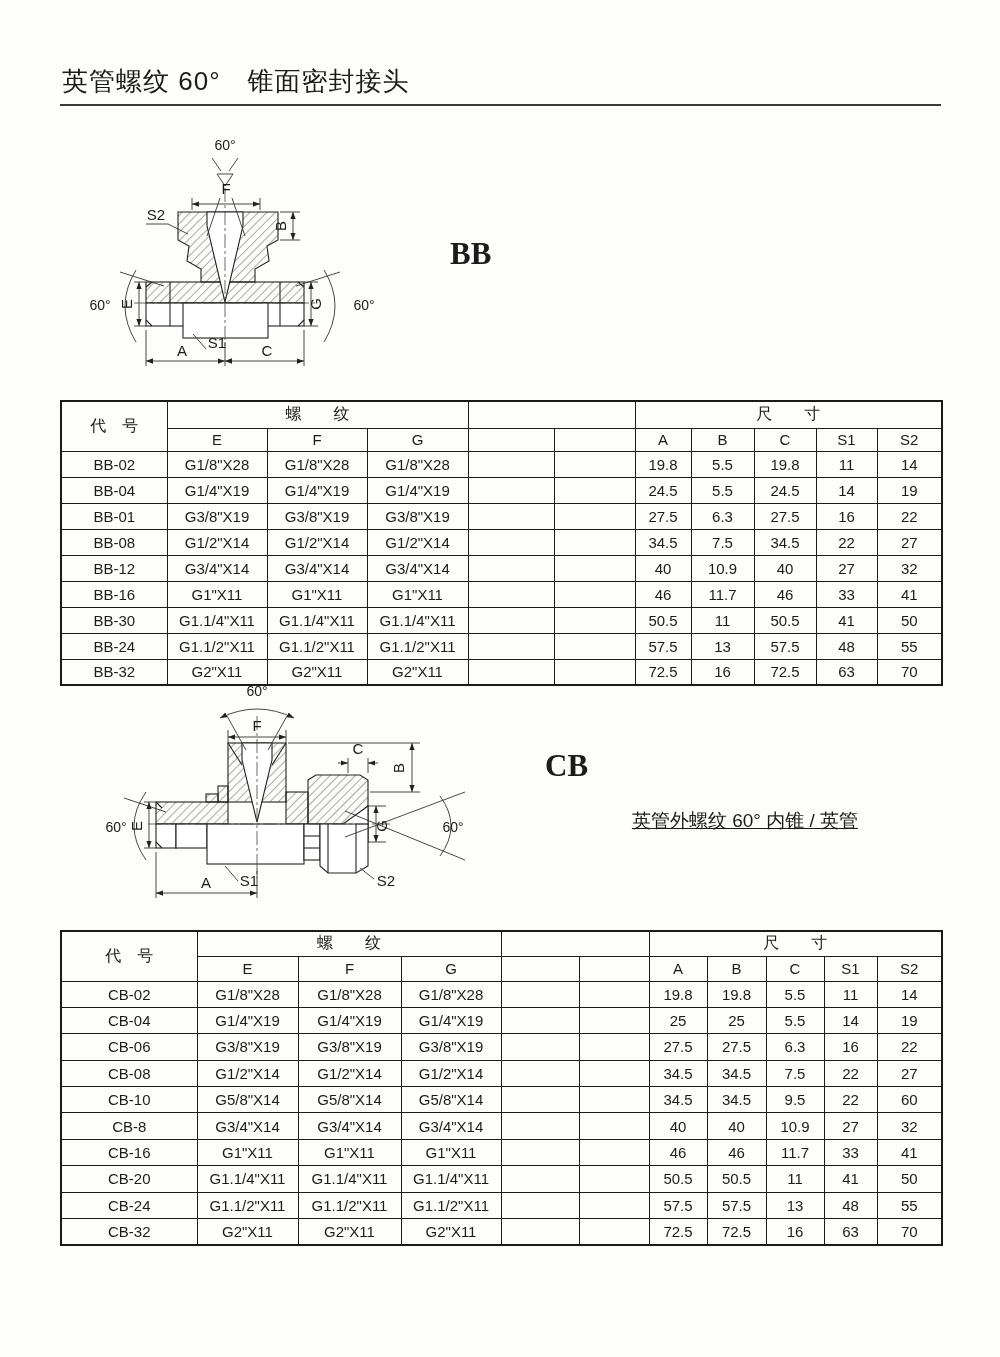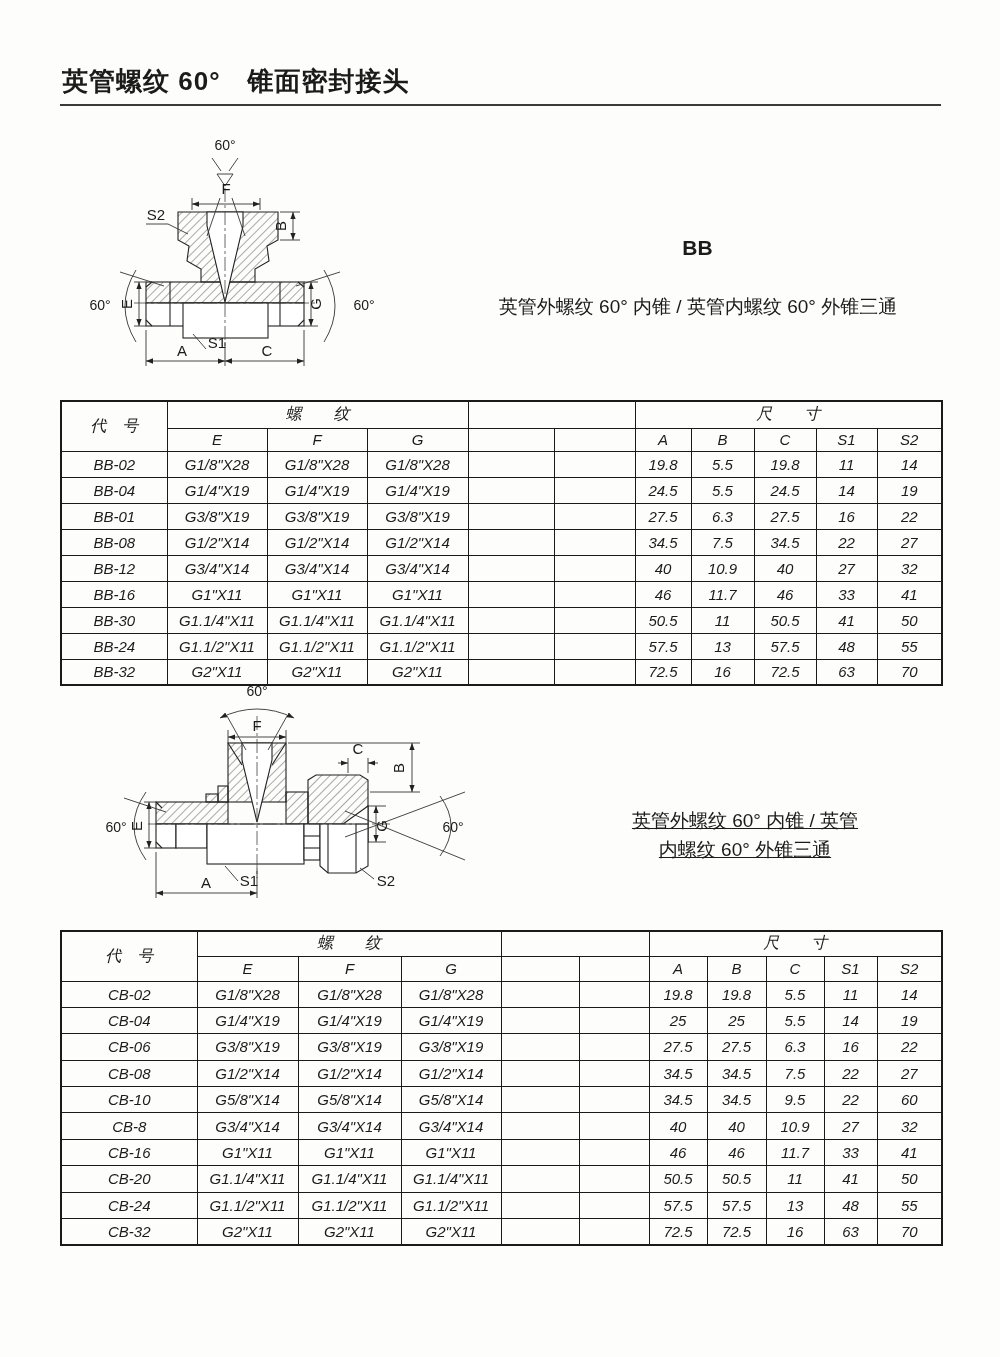--- a/index.html
+++ b/index.html
@@ -2,37 +2,36 @@
 <html><head>
 <meta charset="utf-8">
 <style>
   * { box-sizing: border-box; }
   html,body { margin:0; padding:0; background:#ffffff; }
   .page {
     position:relative; width:1000px; height:1357px; background:#fdfdfb;
     font-family:"Liberation Sans", sans-serif; color:#1b1b1b; overflow:hidden;
   }
   .title {
-    position:absolute; left:62px; top:64px; font-size:26px; font-weight:bold;
+    position:absolute; left:62px; top:64px; font-size:26px; font-weight:normal;
     letter-spacing:1px; color:#1b1b1b; margin:0;
   }
   .title-rule { position:absolute; left:60px; top:104px; width:881px; height:2px; background:#3a3a3a; }
 
-  .sec-head { position:absolute; text-align:center; font-size:21px; font-weight:bold; }
+  .sec-head { position:absolute; font-size:31px; font-weight:bold;font-family:Liberation Serif, serif; }
   .sec-desc { position:absolute; text-align:center; font-size:19px; line-height:1.55; }
   .bb-head { left:450px; top:236px; width:495px; }
   .bb-desc { left:448px; top:292px; width:500px; }
   .cb-head { left:545px; top:748px; width:400px; }
   .cb-desc { left:545px; top:806px; width:400px;text-decoration:underline; }
 
   table.spec {
     position:absolute; border-collapse:collapse; table-layout:fixed;
     width:881px; background:#fdfdfb;
     border:2.2px solid #1a1a1a;
-    font-style:italic;
   }
   table.spec th, table.spec td {
     border:1.6px solid #1a1a1a; text-align:center; vertical-align:middle;
     font-size:15px; font-weight:normal; padding:0; color:#1b1b1b;
     white-space:nowrap; overflow:hidden;
   }
   table.spec th.cn { font-size:16px; }
   .bb-table { left:60px; top:400px; }
   .cb-table { left:60px; top:930px; }
   .bb-table tr.h1 { height:27px; } .bb-table tr.h2 { height:23px; }
@@ -122,21 +121,20 @@
     <text x="72" y="174" font-size="15" text-anchor="middle" transform="rotate(-90 72 174)">E</text>
     <text x="261" y="174" font-size="15" text-anchor="middle" transform="rotate(-90 261 174)">G</text>
     <text x="40" y="180" font-size="14" text-anchor="middle">60°</text>
     <text x="304" y="180" font-size="14" text-anchor="middle">60°</text>
     <text x="122" y="226" font-size="15" text-anchor="middle">A</text>
     <text x="157" y="218" font-size="15" text-anchor="middle">S1</text>
     <text x="207" y="226" font-size="15" text-anchor="middle">C</text>
   </svg>
 
   <div class="sec-head bb-head">BB</div>
-  <div class="sec-desc bb-desc">英管外螺纹 60° 内锥 / 英管内螺纹 60° 外锥三通</div>
 
   <table class="spec bb-table">
     <colgroup>
       <col style="width:106px">
         <col style="width:100px">
         <col style="width:100px">
         <col style="width:101px">
       <col style="width:86px">
         <col style="width:81px">
         <col style="width:56px">
@@ -363,23 +361,23 @@
     <text x="344" y="88" font-size="15" text-anchor="middle" transform="rotate(-90 344 88)">B</text>
     <text x="82" y="146" font-size="15" text-anchor="middle" transform="rotate(-90 82 146)">E</text>
     <text x="327" y="146" font-size="15" text-anchor="middle" transform="rotate(-90 327 146)">G</text>
     <text x="56" y="152" font-size="14" text-anchor="middle">60°</text>
     <text x="393" y="152" font-size="14" text-anchor="middle">60°</text>
     <text x="146" y="208" font-size="15" text-anchor="middle">A</text>
     <text x="189" y="206" font-size="15" text-anchor="middle">S1</text>
     <text x="326" y="206" font-size="15" text-anchor="middle">S2</text>
   </svg>
 
+  <div class="sec-head cb-head">CB</div>
   <div class="sec-desc cb-desc">
     <div>英管外螺纹 60° 内锥 / 英管</div>
-    <div>内螺纹 60° 外锥三通</div>
   </div>
 
   <table class="spec cb-table">
     <colgroup>
       <col style="width:136px">
         <col style="width:101px">
         <col style="width:103px">
         <col style="width:100px">
       <col style="width:78px">
         <col style="width:70px">

